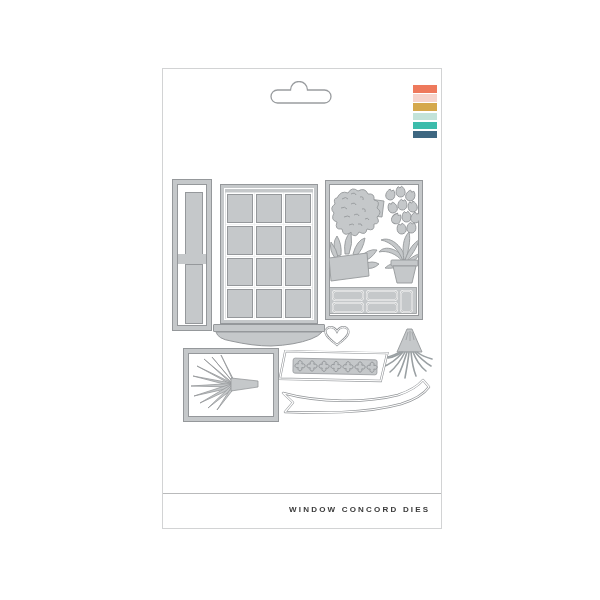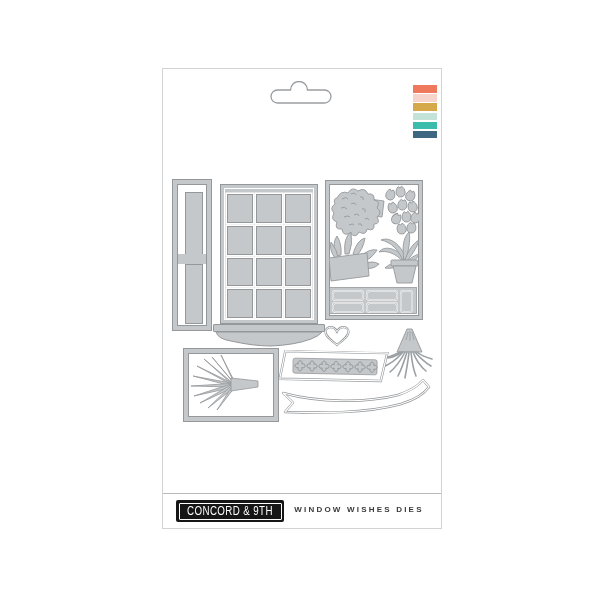--- a/index.html
+++ b/index.html
@@ -239,21 +239,16 @@
         <use href="#qf" x="93" y="15.5"></use>
       </g>
     </svg>
 
     <svg class="banner" width="152" height="48" viewBox="0 0 152 48">
       <path d="M4,18 C40,28 88,28 119,20 C131,16 139,11 144,5 L150,12 C145,19 135,25 122,29 C86,39 38,38 6,37 L14,27.5 Z" fill="#ffffff" stroke="#95989b" stroke-width="2.4" stroke-linejoin="round"></path>
       <path d="M4,18 C40,28 88,28 119,20 C131,16 139,11 144,5 L150,12 C145,19 135,25 122,29 C86,39 38,38 6,37 L14,27.5 Z" fill="none" stroke="#ffffff" stroke-width="1.2" stroke-linejoin="round"></path>
     </svg>
 
     <div class="footer-line"></div>
-    <div class="logo-box">
-      <div class="logo-inner">
-        <span>CONCORD &amp; 9TH</span>
-      </div>
-    </div>
-    <div class="product-title">WINDOW WISHES DIES</div>
+    <div class="product-title">WINDOW CONCORD DIES</div>
 
   </div>
 </div>
 
 </body></html>

